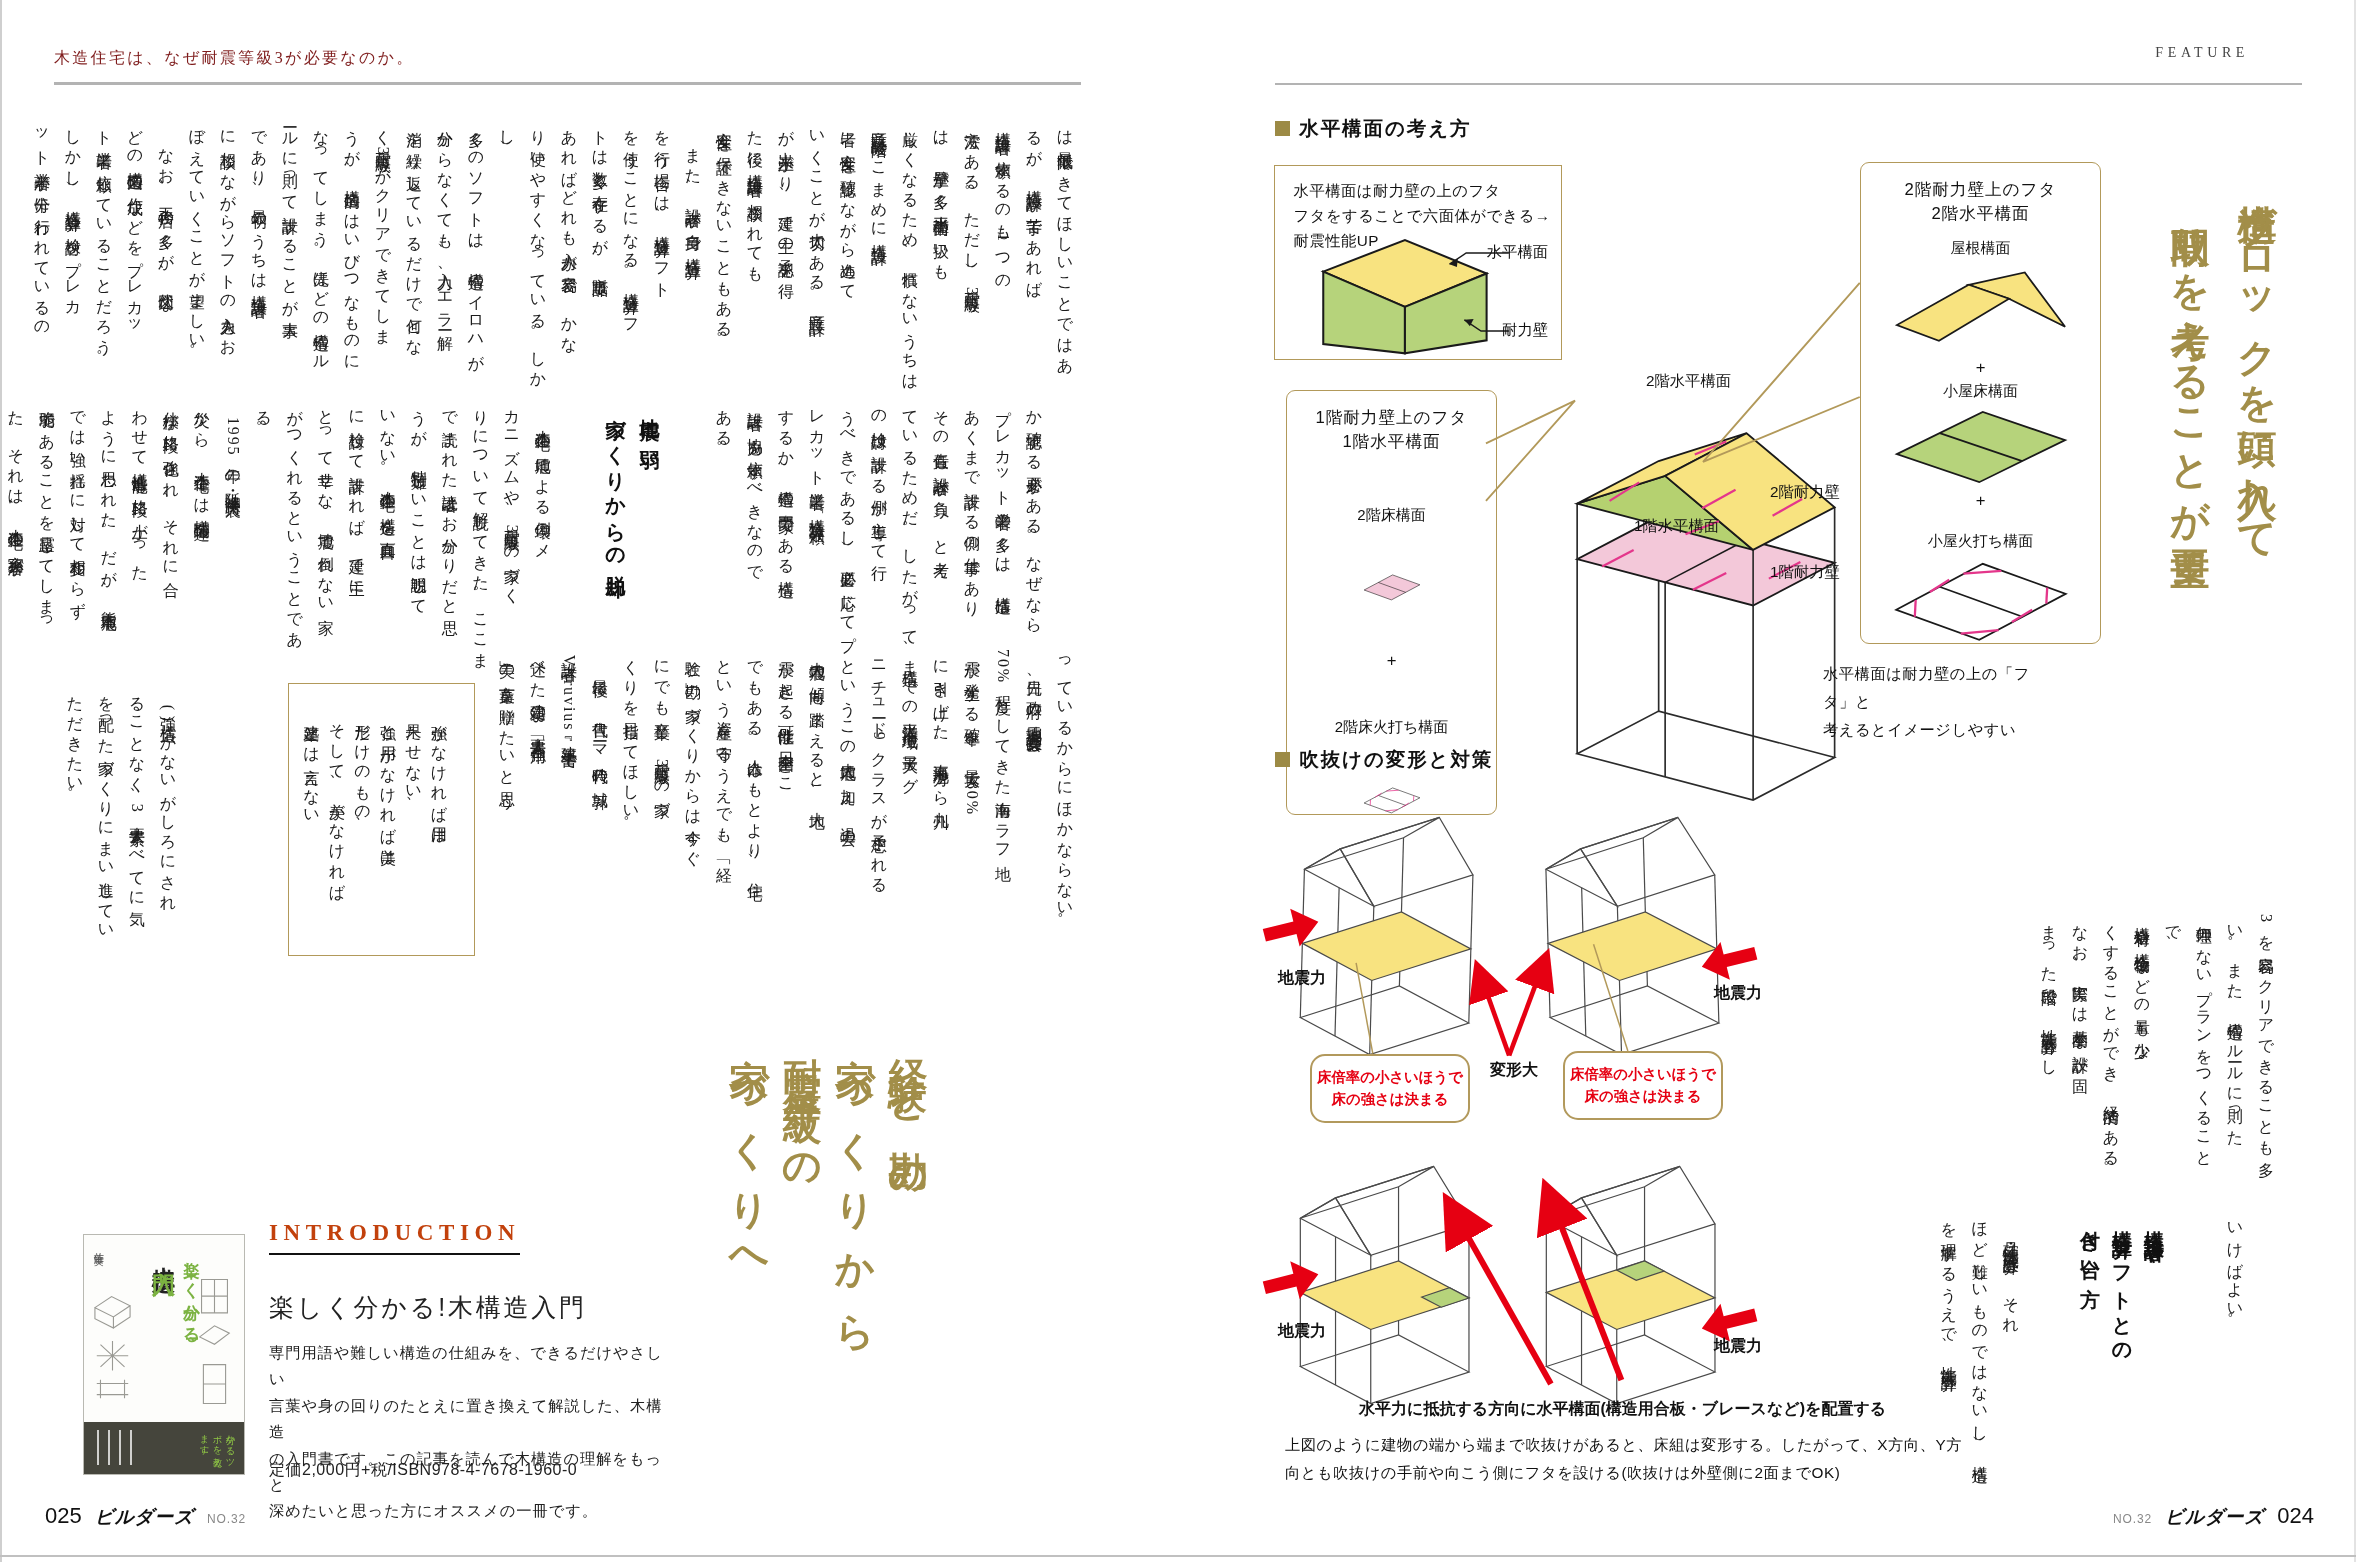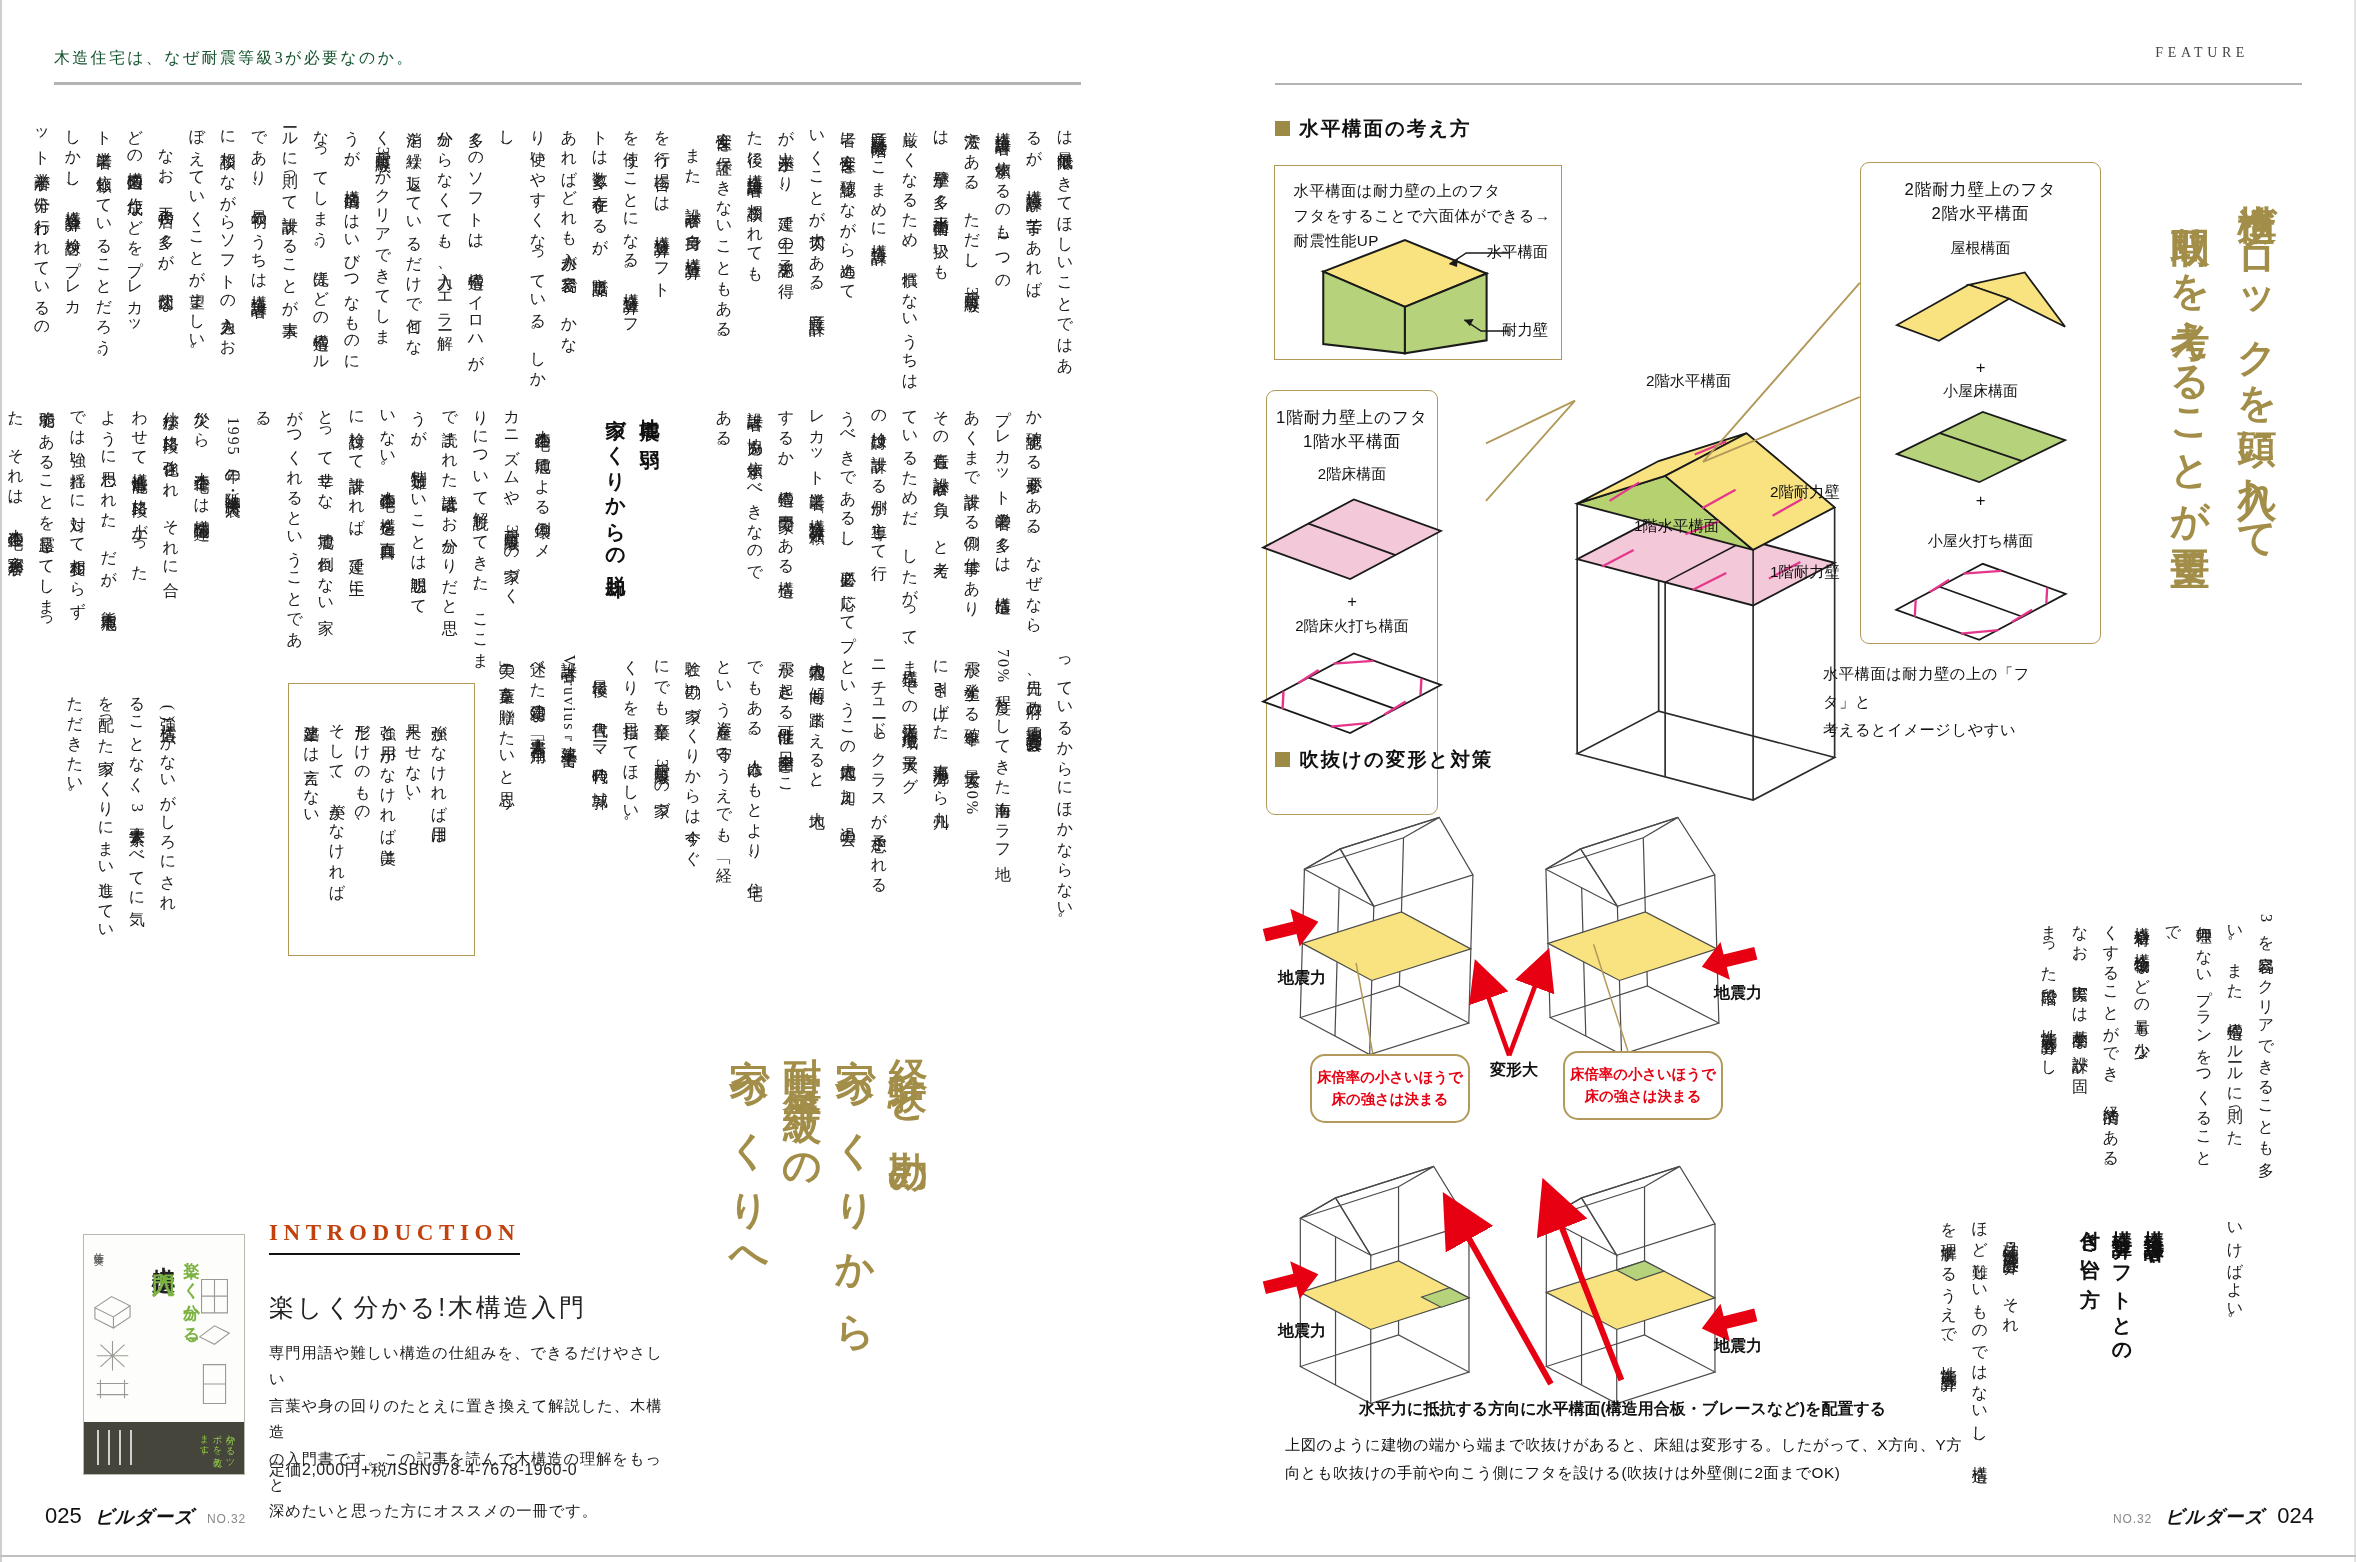--- a/index.html
+++ b/index.html
@@ -12,21 +12,21 @@
   .edge-bottom{position:absolute;left:0;top:1555px;width:2356px;height:1.9px;background:#c0c0c0;}
 
   
   .v{writing-mode:vertical-rl;text-orientation:mixed;white-space:pre-line;}
   .body-v{position:absolute;font-size:16px;line-height:31px;letter-spacing:1.9px;color:#1c1c1c;}
   .body-v .seg{white-space:pre-line;}
   .tier-heading{font-family:"Liberation Sans","DejaVu Sans",sans-serif;font-weight:700;
                 font-size:20px;line-height:34px;letter-spacing:2.8px;padding:3.7px 11px 0 9.3px;color:#111;}
 
   
-  .l-header{position:absolute;left:54px;top:48px;font-size:16px;letter-spacing:2.3px;color:#14532d;font-family:Liberation Serif, serif;}
+  .l-header{position:absolute;left:54px;top:48px;font-size:16px;letter-spacing:2.3px;color:#7f1d1d;font-family:Liberation Serif, serif;}
   .l-rule{position:absolute;left:54px;top:82px;width:1027px;height:2.8px;background:#b3b3b3;}
 
   .quote-box{position:absolute;right:703px;top:683px;width:187px;height:273px;
              border:1.9px solid #b2995a;box-sizing:border-box;}
   .quote-box .q{position:absolute;top:28px;right:22px;font-size:16px;line-height:25.5px;
                 letter-spacing:1.9px;color:#1c1c1c;}
 
   .gold-heading{position:absolute;right:243px;top:1028px;font-size:39px;line-height:53px;
                 letter-spacing:16px;color:#a28e49;font-weight:600;}
 
@@ -266,21 +266,21 @@
         <polygon points="140,86 228,50 228,122 140,136" fill="#b6d37b" stroke="#1a1a1a" stroke-width="2.2"></polygon>
         <polyline points="252,28 206,28 188,40" fill="none" stroke="#1a1a1a" stroke-width="1.5"></polyline>
         <polygon points="188,40 197,34 196,43" fill="#1a1a1a"></polygon>
         <polyline points="252,112 222,112 204,100" fill="none" stroke="#1a1a1a" stroke-width="1.5"></polyline>
         <polygon points="204,100 214,99 210,107" fill="#1a1a1a"></polygon>
       </svg>
       <div class="boxa-label gothic" style="right:13px;top:76px;">水平構面</div>
       <div class="boxa-label gothic" style="right:13px;top:154px;">耐力壁</div>
     </div>
 
-    <div class="dbox round stackbox gothic" style="left:88px;top:390px;width:172px;height:425px;">
+    <div class="dbox round stackbox gothic" style="left:108px;top:390px;width:211px;height:425px;gap:41px;">
       <div class="stack-title">1階耐力壁上のフタ
 1階水平構面</div>
       <div class="stack-label" style="margin-top:11px;">2階床構面</div>
       <svg width="200" height="93" viewBox="0 0 216 100" style="margin-top:5.6px;">
         <polygon points="12,62 110,10 204,44 106,96" fill="#f3c8d9" stroke="#1a1a1a" stroke-width="2"></polygon>
         <line x1="61" y1="36" x2="155" y2="70" stroke="#1a1a1a" stroke-width="2"></line>
       </svg>
       <div class="plus" style="margin-top:9.3px;">+</div>
       <div class="stack-label" style="margin-top:5.6px;">2階床火打ち構面</div>
       <svg width="200" height="93" viewBox="0 0 216 100" style="margin-top:7.4px;">

